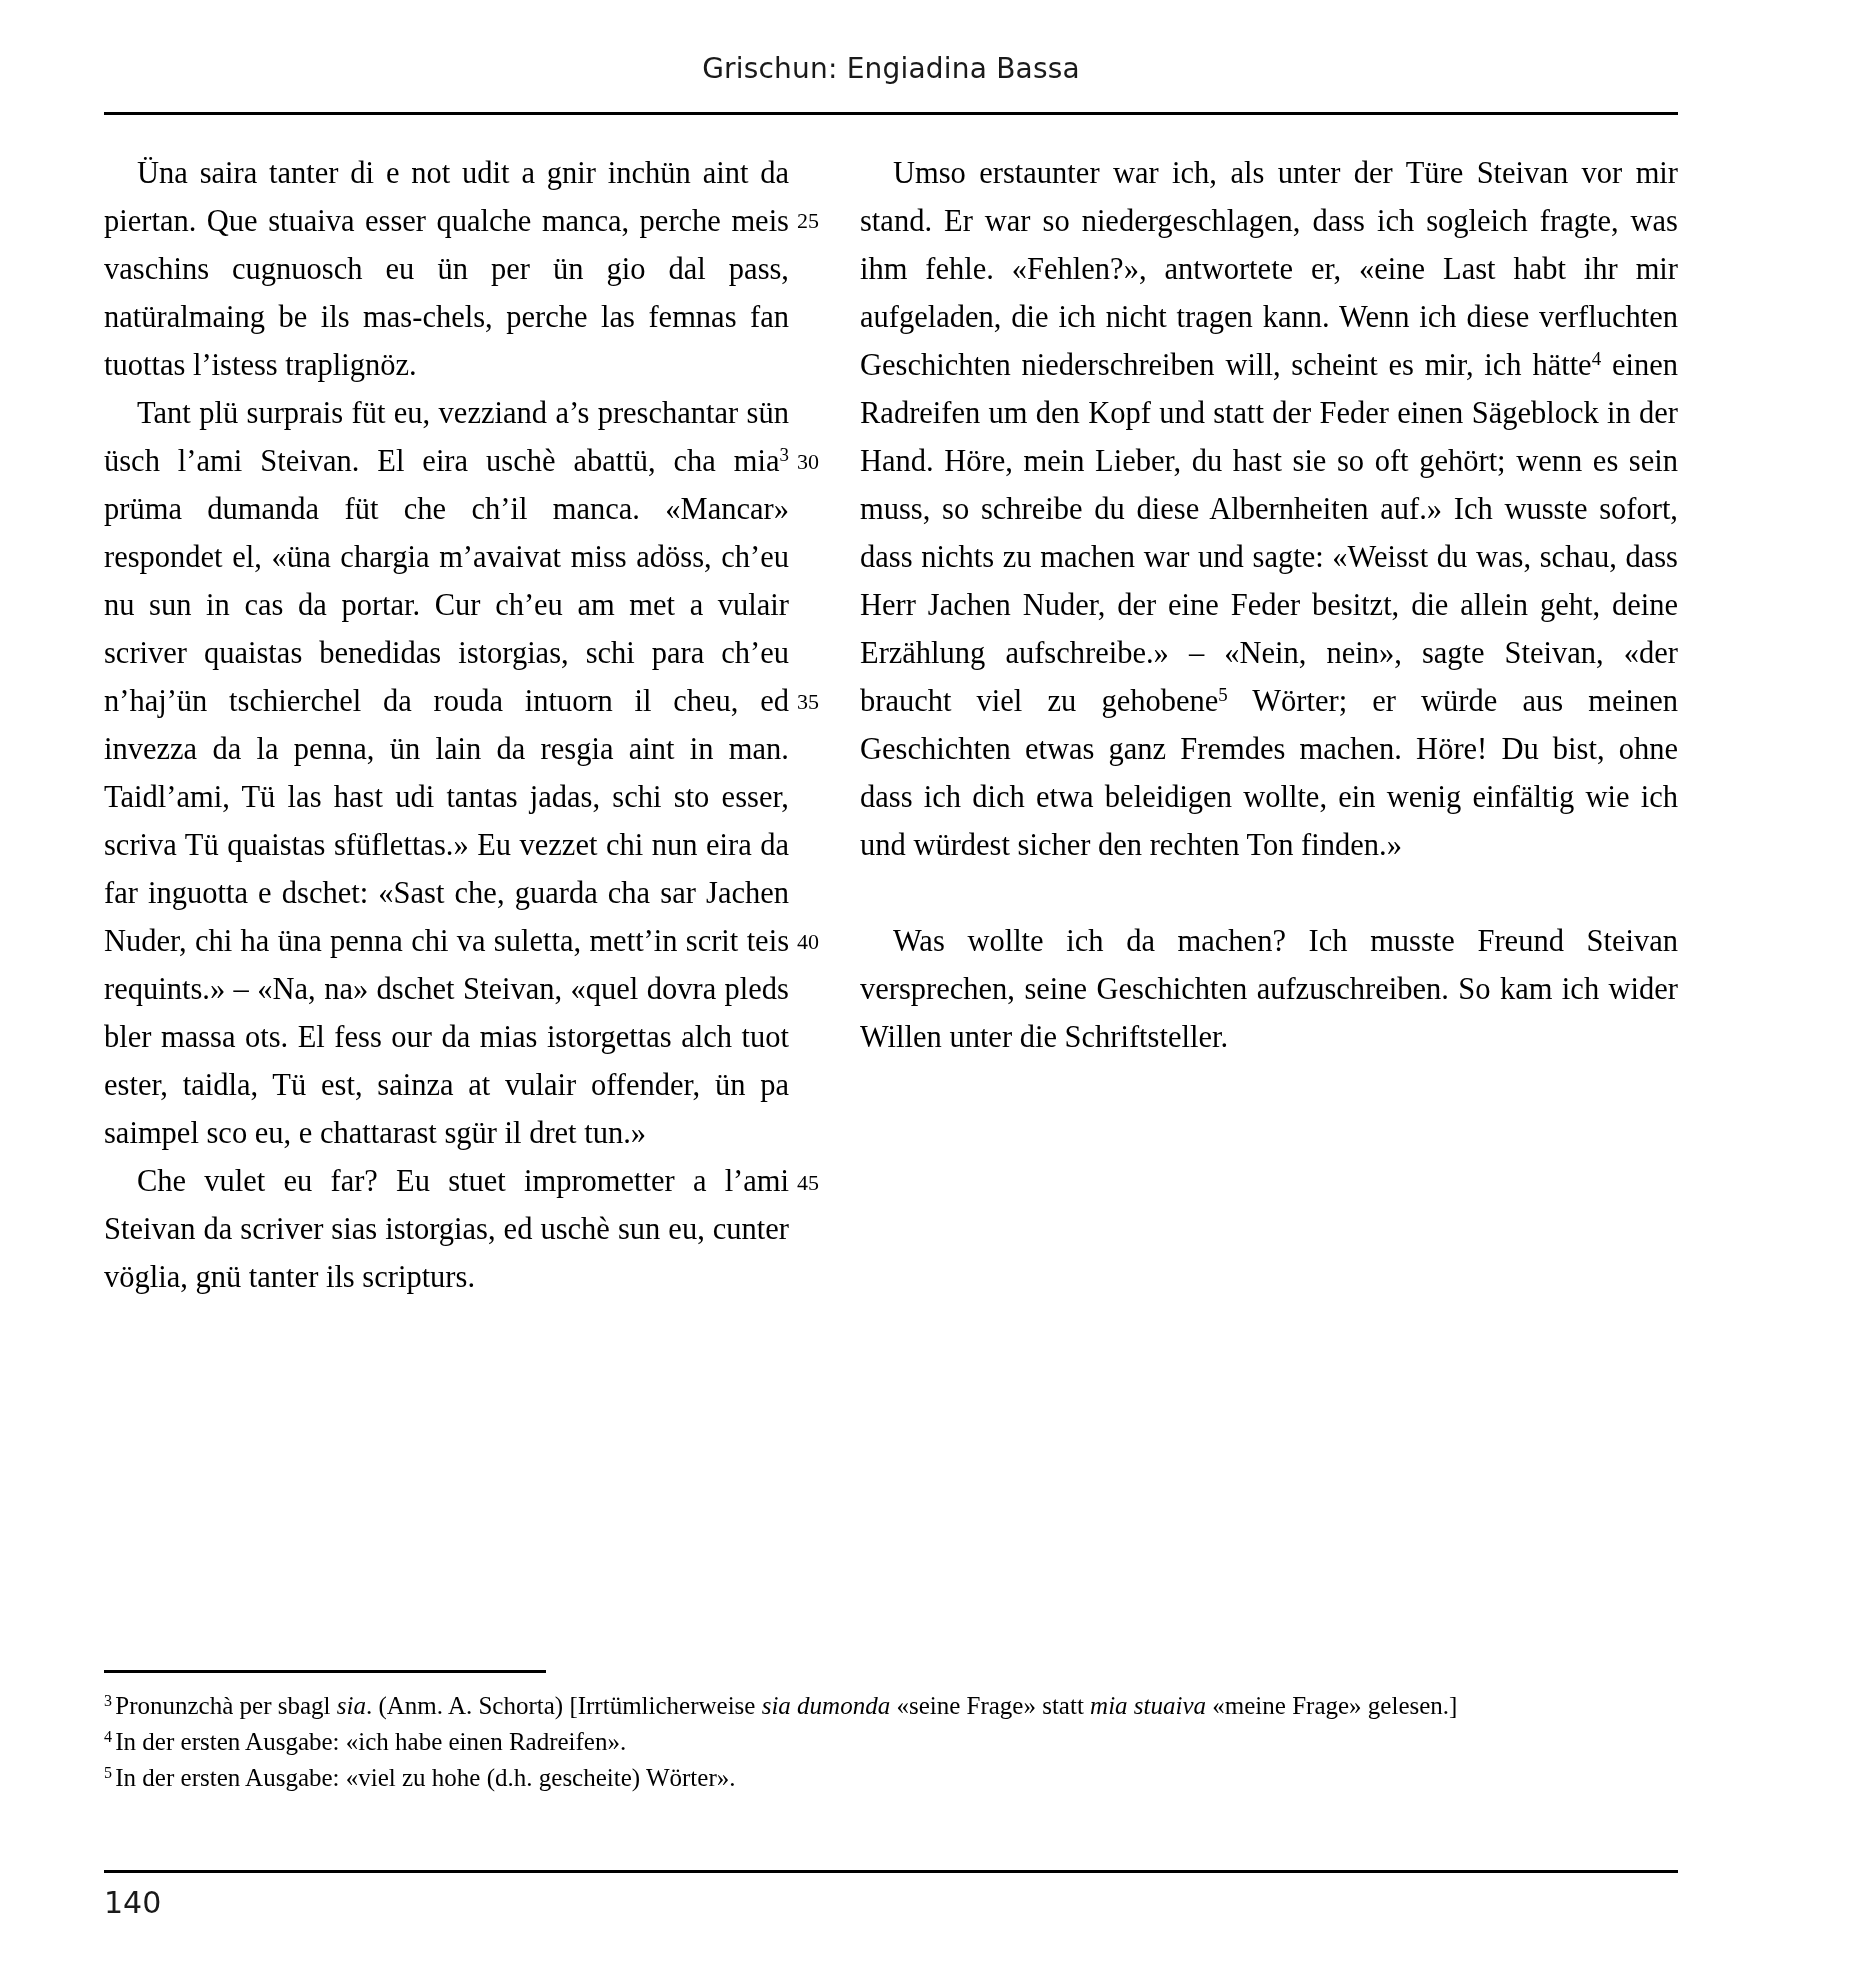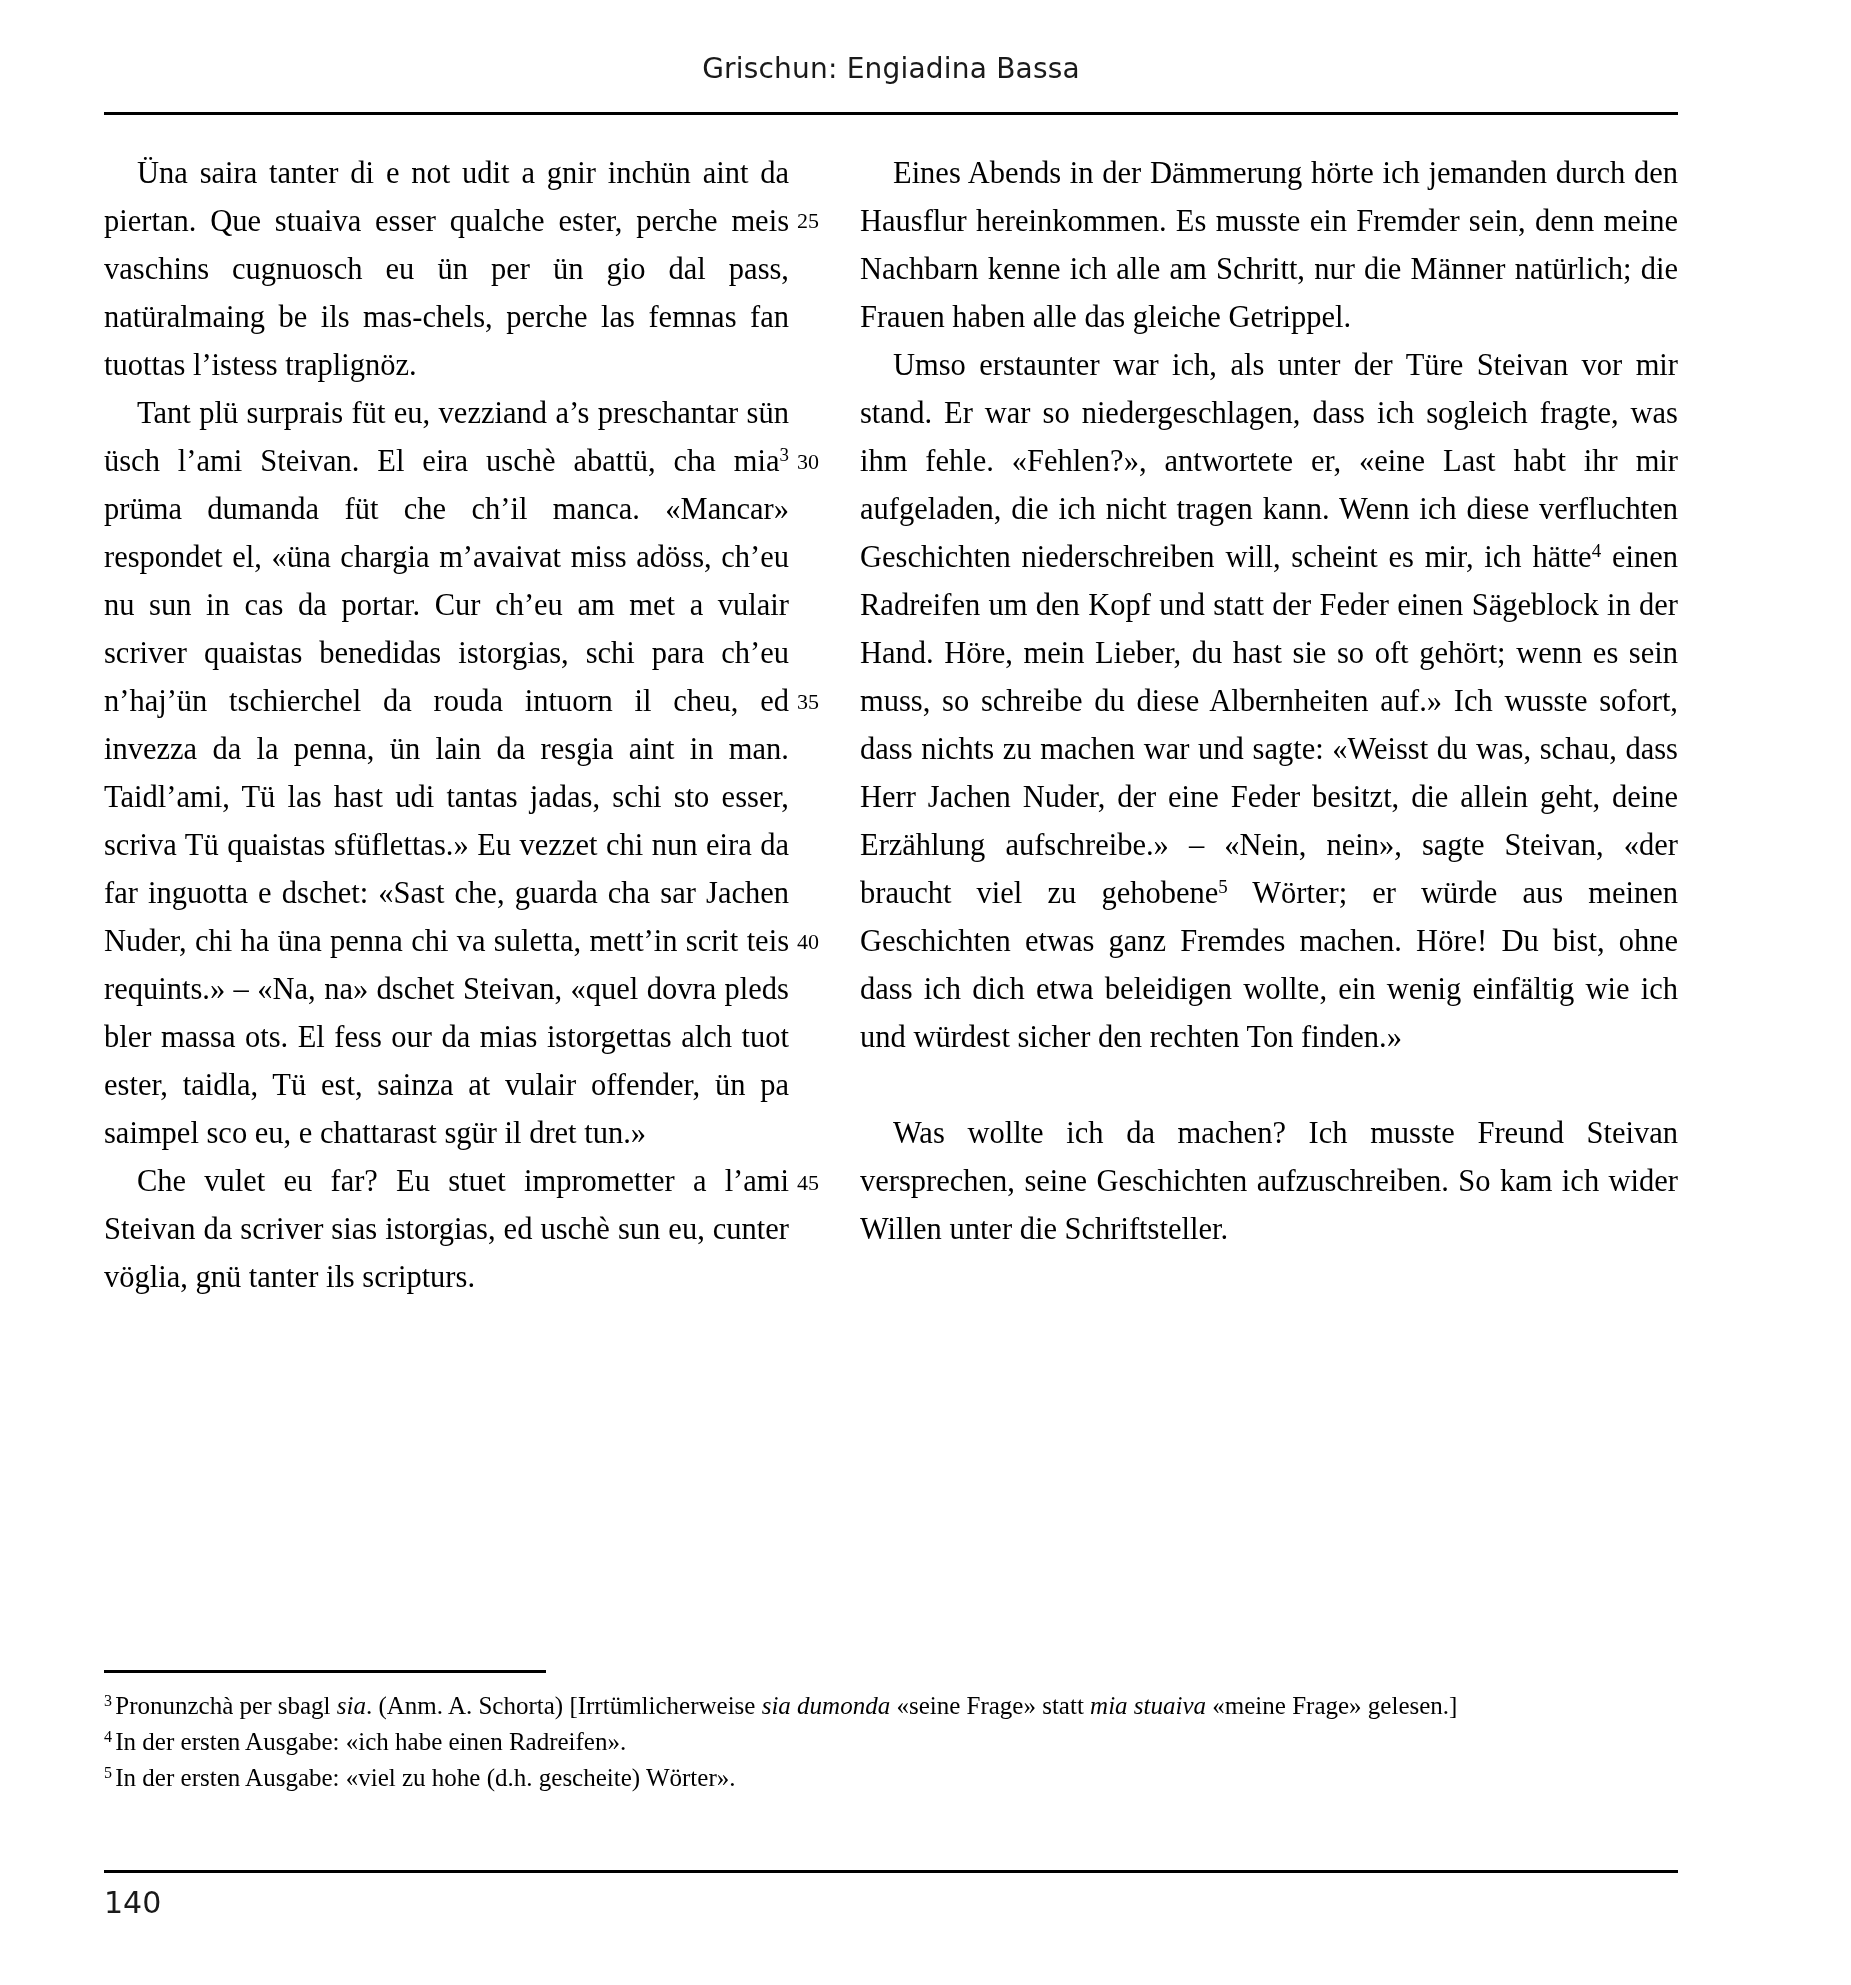--- a/index.html
+++ b/index.html
@@ -153,27 +153,26 @@
 <body>
 
 <div class="page">
 
   <div class="running-head">Grischun: Engiadina Bassa</div>
   <div class="head-rule"></div>
 
   <div class="cols">
 
     <div class="col col-left" id="col-left">
-        <p>Üna saira tanter di e not udit a gnir inchün aint da piertan. Que stuaiva esser qualche ester, perche meis vaschins cugnuosch eu ün per ün gio dal pass, natüralmaing be ils mas-chels, perche las femnas fan tuottas l’istess traplignöz.</p>
+        <p>Üna saira tanter di e not udit a gnir inchün aint da piertan. Que stuaiva esser qualche manca, perche meis vaschins cugnuosch eu ün per ün gio dal pass, natüralmaing be ils mas-chels, perche las femnas fan tuottas l’istess traplignöz.</p>
         <p>Tant plü surprais füt eu, vezziand a’s preschantar sün üsch l’ami Steivan. El eira uschè abattü, cha mia<sup class="fnref">3</sup> prüma dumanda füt che ch’il manca. «Mancar» respondet el, «üna chargia m’avaivat miss adöss, ch’eu nu sun in cas da portar. Cur ch’eu am met a vulair scriver quaistas benedidas istorgias, schi para ch’eu n’haj’ün tschierchel da rouda intuorn il cheu, ed invezza da la penna, ün lain da resgia aint in man. Taidl’ami, Tü las hast udi tantas jadas, schi sto esser, scriva Tü quaistas sfüflettas.» Eu vezzet chi nun eira da far inguotta e dschet: «Sast che, guarda cha sar Jachen Nuder, chi ha üna penna chi va suletta, mett’in scrit teis requints.» – «Na, na» dschet Steivan, «quel dovra pleds bler massa ots. El fess our da mias istorgettas alch tuot ester, taidla, Tü est, sainza at vulair offender, ün pa saimpel sco eu, e chattarast sgür il dret tun.»</p>
         <p>Che vulet eu far? Eu stuet imprometter a l’ami Steivan da scriver sias istorgias, ed uschè sun eu, cunter vöglia, gnü tanter ils scripturs.</p>
       </div>
 
     <div class="col col-right" id="col-right">
-        <p>Eines Abends in der Dämmerung hörte ich jemanden durch den Hausflur hereinkommen. Es musste ein Fremder sein, denn meine Nachbarn kenne ich alle am Schritt, nur die Männer natürlich; die Frauen haben alle das gleiche Getrippel.</p>
         <p>Umso erstaunter war ich, als unter der Türe Steivan vor mir stand. Er war so niedergeschlagen, dass ich sogleich fragte, was ihm fehle. «Fehlen?», antwortete er, «eine Last habt ihr mir aufgeladen, die ich nicht tragen kann. Wenn ich diese verfluchten Geschichten niederschreiben will, scheint es mir, ich hätte<sup class="fnref">4</sup> einen Radreifen um den Kopf und statt der Feder einen Sägeblock in der Hand. Höre, mein Lieber, du hast sie so oft gehört; wenn es sein muss, so schreibe du diese Albernheiten auf.» Ich wusste sofort, dass nichts zu machen war und sagte: «Weisst du was, schau, dass Herr Jachen Nuder, der eine Feder besitzt, die allein geht, deine Erzählung aufschreibe.» – «Nein, nein», sagte Steivan, «der braucht viel zu gehobene<sup class="fnref">5</sup> Wörter; er würde aus meinen Geschichten etwas ganz Fremdes machen. Höre! Du bist, ohne dass ich dich etwa beleidigen wollte, ein wenig einfältig wie ich und würdest sicher den rechten Ton finden.»</p>
         <p class="spaced">Was wollte ich da machen? Ich musste Freund Steivan versprechen, seine Geschichten aufzuschreiben. So kam ich wider Willen unter die Schriftsteller.</p>
       </div>
 
   </div>
 
   <div class="linenums" id="linenums">
       <div class="ln" style="top: 48px;">25</div>
       <div class="ln" style="top: 289px;">30</div>
       <div class="ln" style="top: 529px;">35</div>

